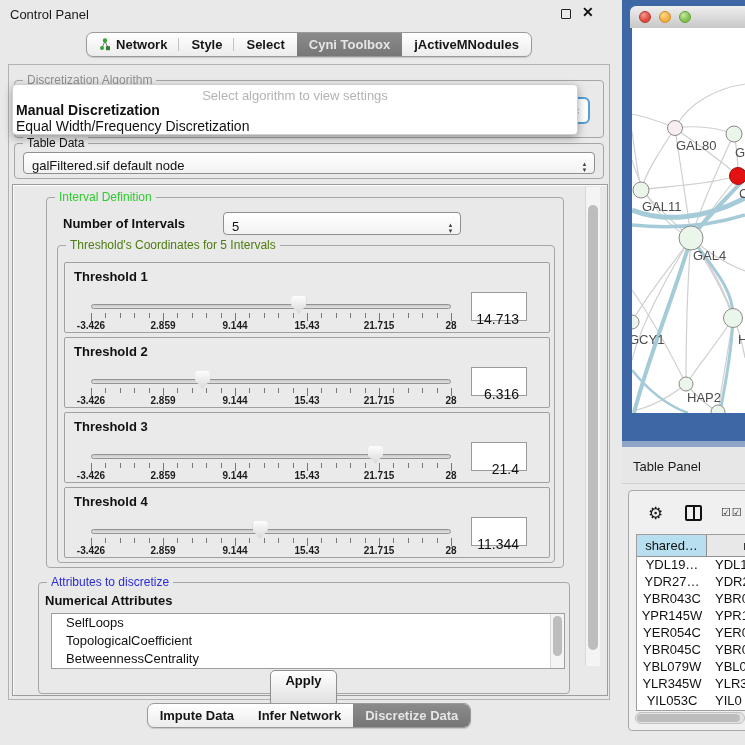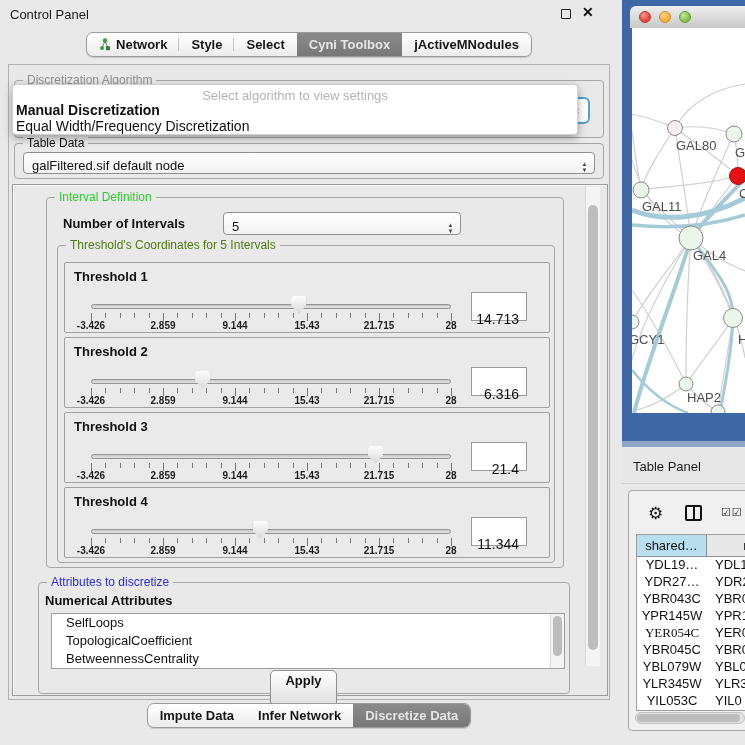--- a/index.html
+++ b/index.html
@@ -436,21 +436,21 @@
         </div>
         <div class="tp-row">
           <div class="tp-cell" style="width: 70px; text-align: center;">YBR043C</div>
           <div class="tp-cell" style="width: 88px; text-align: left; padding-left: 8px;">YBR0</div>
         </div>
         <div class="tp-row">
           <div class="tp-cell" style="width: 70px; text-align: center;">YPR145W</div>
           <div class="tp-cell" style="width: 88px; text-align: left; padding-left: 8px;">YPR1</div>
         </div>
         <div class="tp-row">
-          <div class="tp-cell" style="width: 70px; text-align: center; font-family: Liberation Serif, serif;">YER054C</div>
+          <div class="tp-cell" style="width: 70px; text-align: center;">YER054C</div>
           <div class="tp-cell" style="width: 88px; text-align: left; padding-left: 8px;">YER0</div>
         </div>
         <div class="tp-row">
           <div class="tp-cell" style="width: 70px; text-align: center;">YBR045C</div>
           <div class="tp-cell" style="width: 88px; text-align: left; padding-left: 8px;">YBR0</div>
         </div>
         <div class="tp-row">
           <div class="tp-cell" style="width: 70px; text-align: center;">YBL079W</div>
           <div class="tp-cell" style="width: 88px; text-align: left; padding-left: 8px;">YBL0</div>
         </div>

